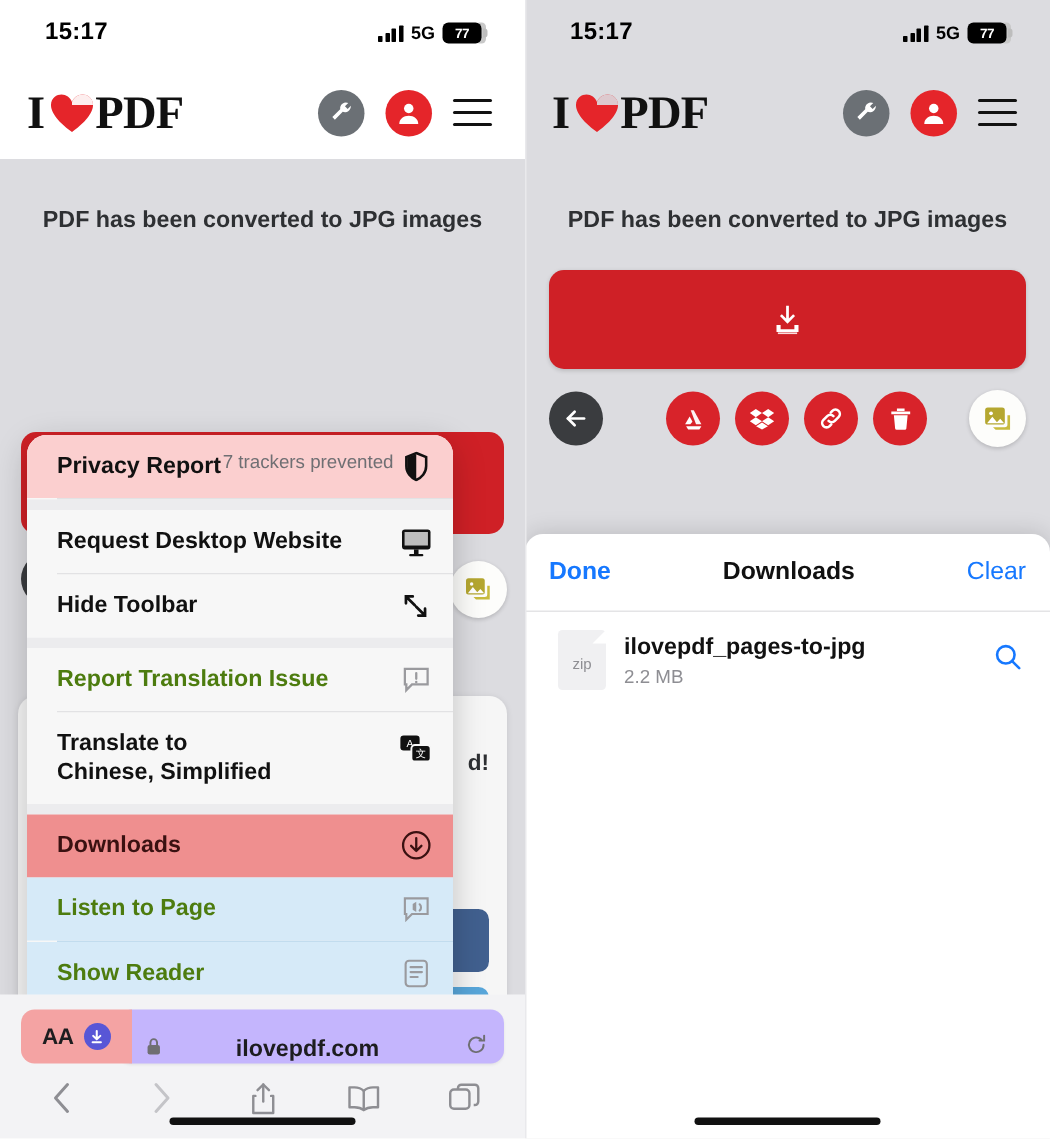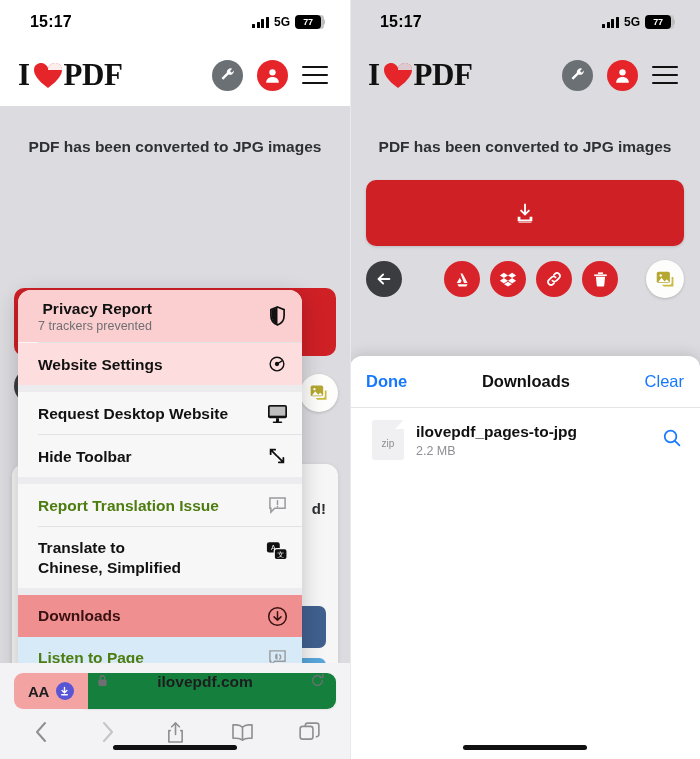--- a/index.html
+++ b/index.html
@@ -135,21 +135,21 @@
     background:#f7f7f7; border-radius: 13px;
     box-shadow: 0 6px 22px rgba(0,0,0,.22);
     overflow:hidden; z-index: 20;
   }
   .mi {
     position: relative;
     display:flex; align-items:center; justify-content:space-between;
     padding: 9px 14px 9px 20px; min-height: 42px;
     background: #f7f7f7;
   }
-  .mi-txt { display:flex; flex-direction:column; gap:1px;align-items:flex-end; }
+  .mi-txt { display:flex; gap:1px; }
   .mi-label { font-size: 15.5px; font-weight: 700; color:#111; line-height:1.25; }
   .mi-sub   { font-size: 12.5px; color:#6f6f73; }
   .mi-ico   { flex: 0 0 auto; width: 22px; height: 22px; display:flex; align-items:center; justify-content:center; }
   .mi-sep   { height: 1px; background:#e2e2e4; margin-left: 20px; }
   .mi-gap   { height: 7px; background:#ececee; }
 
   .hl-pink     { background:#fbcfcf; }
   .hl-pink-sub { background:#fddddd; }
   .hl-red      { background:#ef8f8f; }
   .hl-blue     { background:#d6eaf8; }
@@ -176,22 +176,22 @@
   .url-row { display:flex; align-items:center; padding: 10px 14px 0; }
   .aa-badge {
     width: 74px; height: 36px; border-radius: 9px 0 0 9px; background:#f4a3a3;
     display:flex; align-items:center; justify-content:center; gap: 7px;
     margin-right: -9px; z-index:2;
   }
   .aa-txt { font-size: 15px; font-weight:700; color:#1d1d1f; letter-spacing:-.4px; }
   .dl-badge { width: 18px; height: 18px; border-radius:50%; background:#5856d6;
               display:flex; align-items:center; justify-content:center; }
   .url-field {
-    flex:1; height: 36px; background:#15803d; border-radius: 9px;
-    display:flex; align-items:flex-start; padding: 0 11px 0 18px; gap:6px;
+    flex:1; height: 36px; background:#c4b5fd; border-radius: 9px;
+    display:flex; align-items:flex-end; padding: 0 11px 0 18px; gap:6px;
     box-shadow: 0 1px 2px rgba(0,0,0,.07);
   }
   .url-text { flex:1; text-align:center; font-size: 15.5px; font-weight:600; color:#1d1d1f; margin-left:-8px;}
   .tool-row { display:flex; align-items:center; justify-content:space-between; padding: 10px 28px 0; }
   .tool-row > span { width: 26px; height: 26px; display:flex; align-items:center; justify-content:center; }
 
   
   .dl-sheet {
     position:absolute; left:0; right:0; bottom:0; top: 250px;
     background:#fff; border-radius: 12px 12px 0 0; z-index: 25;
@@ -315,32 +315,20 @@
           </div>
           <div class="mi-ico">
             <svg width="17" height="20" viewBox="0 0 18 21">
                 <path d="M9 1l7 2.8v6.4C16 15 12.7 18.6 9 20 5.3 18.6 2 15 2 10.2V3.8z" fill="none" stroke="#111" stroke-width="1.8"></path>
                 <path d="M9 1.6v18.2C5.6 18.4 2.6 15 2.6 10.3V4.2z" fill="#111"></path>
               </svg>
           </div>
         </div>
         <div class="mi-sep"></div>
 
-        <div class="mi hl-pink-sub">
-          <div class="mi-txt">
-            <div class="mi-label">Website Settings</div>
-          </div>
-          <div class="mi-ico">
-            <svg width="20" height="20" viewBox="0 0 24 24" fill="none" stroke="#111" stroke-width="1.7">
-              <circle cx="12" cy="12" r="8.2"></circle>
-                <circle cx="12" cy="12" r="2.6" fill="#111" stroke="none"></circle>
-              <path d="M12 12l6.5-4" stroke-width="1.7"></path>
-            </svg>
-          </div>
-        </div>
 
         <div class="mi-gap"></div>
 
         <div class="mi">
           <div class="mi-txt">
             <div class="mi-label">Request Desktop Website</div>
           </div>
           <div class="mi-ico">
             <svg width="21" height="19" viewBox="0 0 22 20">
                 <rect x="1" y="1" width="20" height="14" rx="2" fill="#111"></rect>

